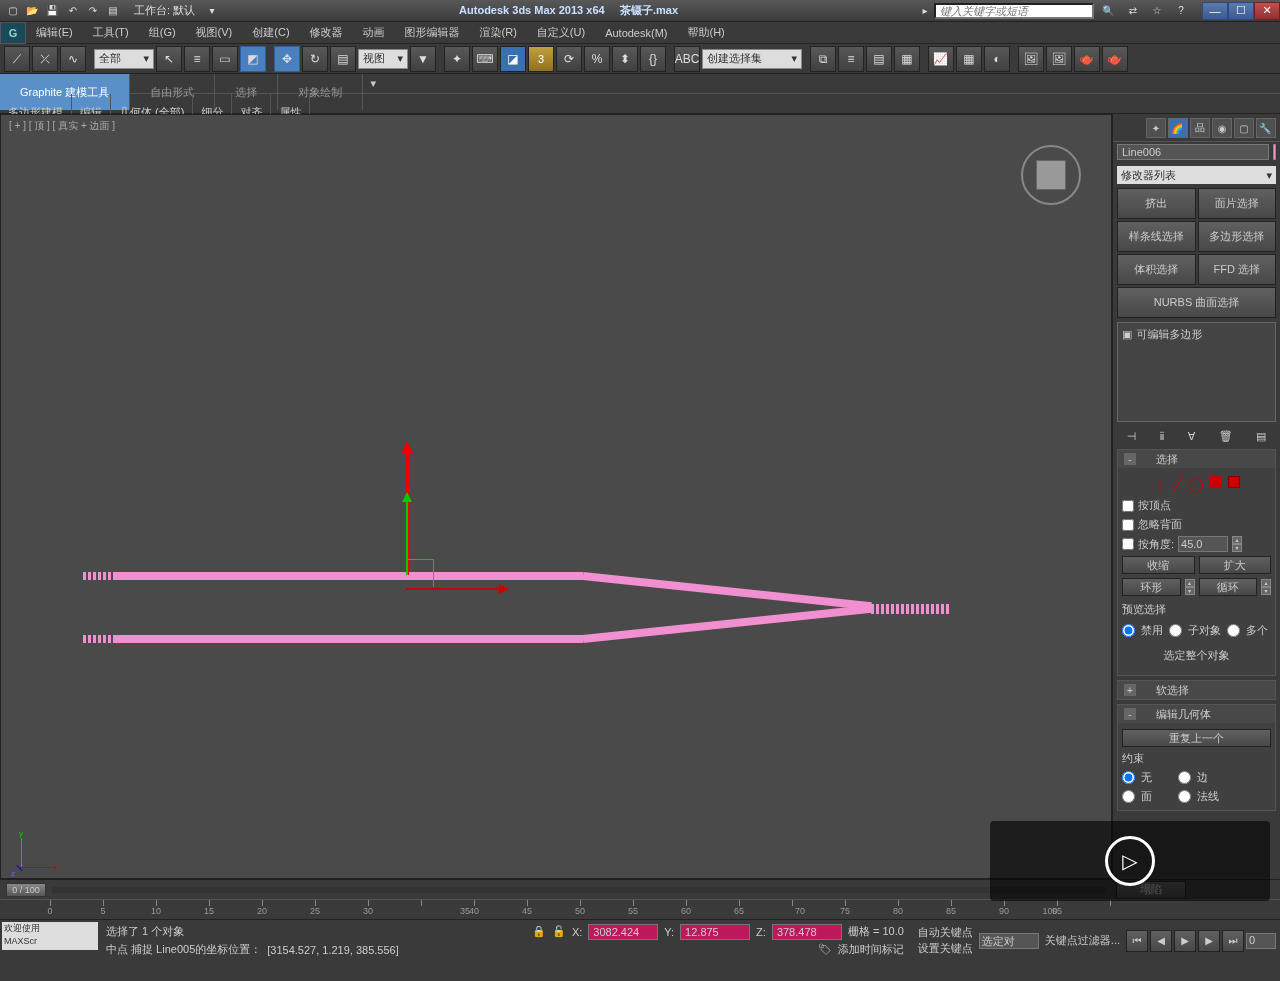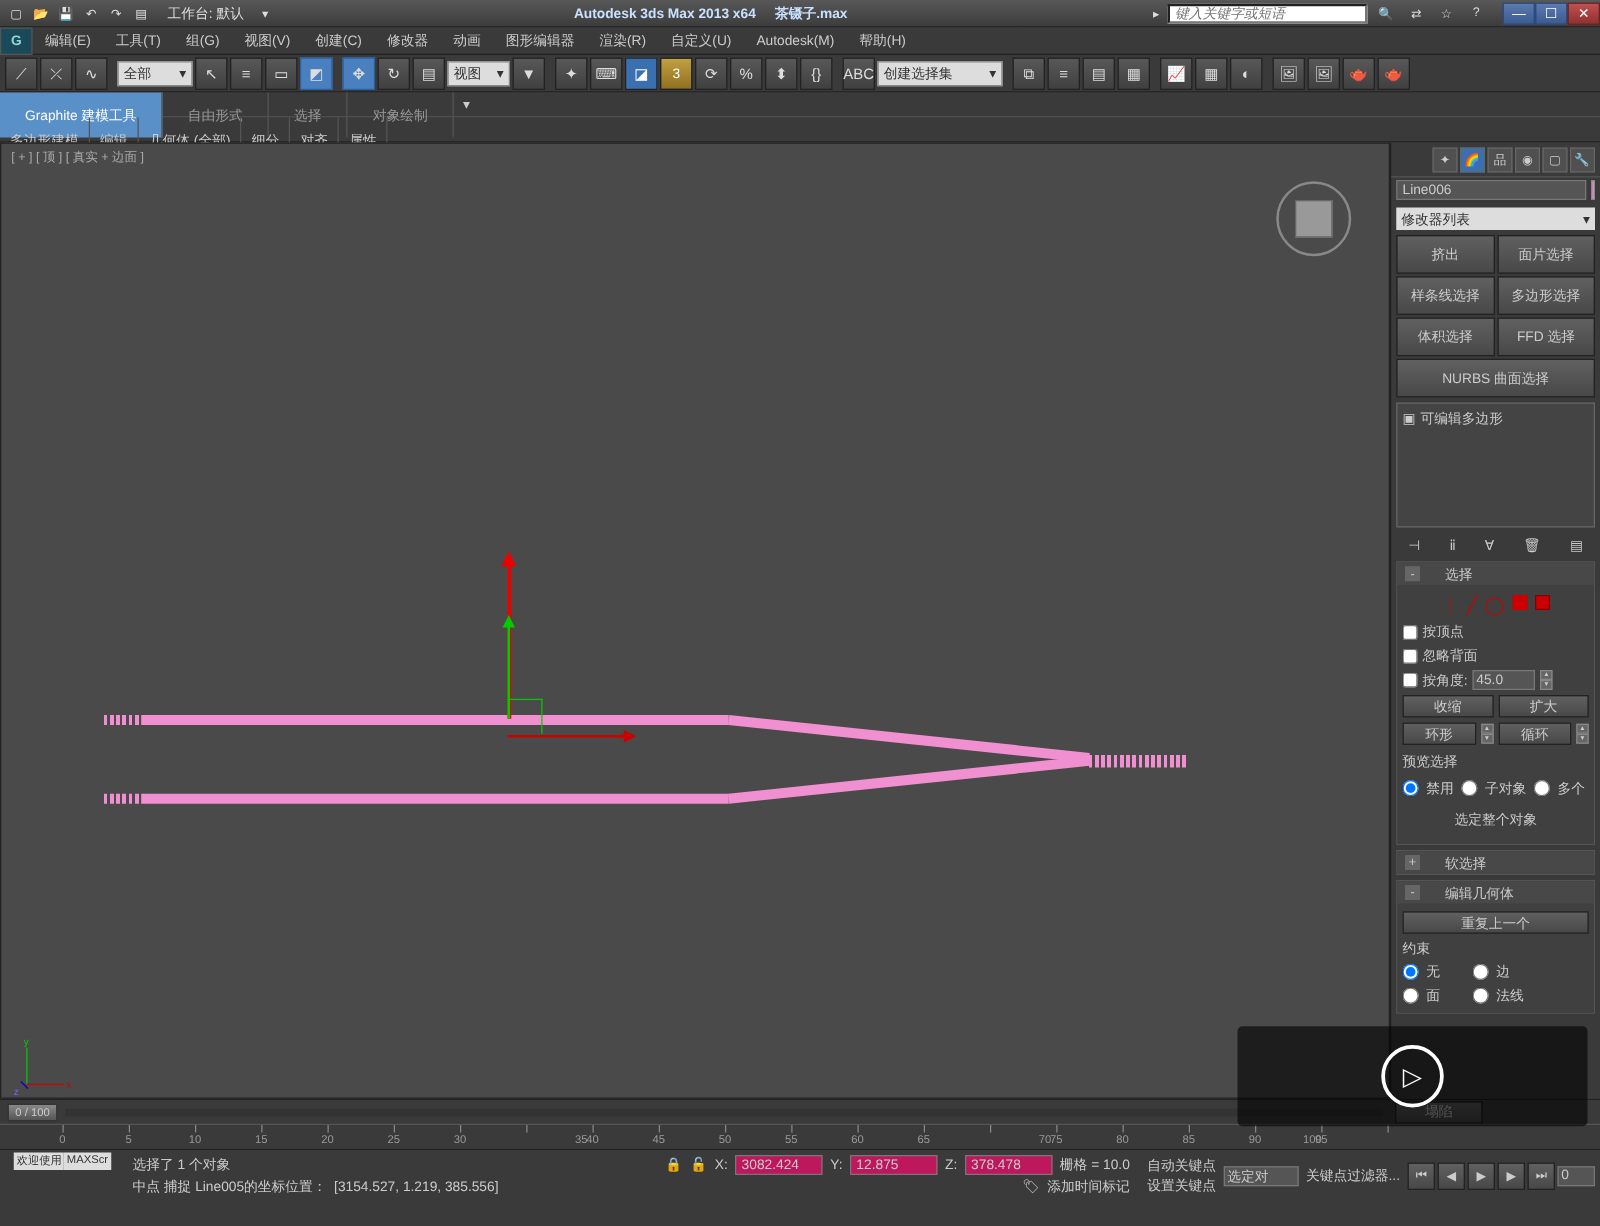--- a/index.html
+++ b/index.html
@@ -81,21 +81,21 @@
 .sp-spin-btns span{height:8px;background:#666;border:1px solid #888;font-size:6px;text-align:center;line-height:6px}
 .sp-btn2{background:linear-gradient(#606060,#484848);border:1px solid #222;flex:1;height:18px;display:flex;align-items:center;justify-content:center}
 .sp-radio-row{display:flex;gap:6px;padding:2px 0;align-items:center}
 .timeline{height:20px;background:#3a3a3a;display:flex;align-items:center;border-top:1px solid #222}
 .tl-slider{width:40px;height:14px;background:linear-gradient(#888,#555);border:1px solid #333;margin-left:6px;display:flex;align-items:center;justify-content:center;font-size:9px}
 .tl-track{flex:1;height:6px;background:#333;margin:0 6px;position:relative}
 .tl-ruler{height:20px;background:#3a3a3a;border-top:1px solid #555;position:relative}
 .tl-tick{position:absolute;top:0;height:6px;width:1px;background:#888}
 .tl-num{position:absolute;top:6px;font-size:9px;color:#999;transform:translateX(-50%)}
 .statusbar{height:42px;background:#3a3a3a;border-top:1px solid #222;display:flex}
-.sb-left{width:100px;display:flex;flex-direction:row;justify-content:center;padding:2px}
+.sb-left{width:100px;display:flex;flex-direction:column;padding:2px}
 .sb-script{background:#ddd;color:#333;height:14px;padding:0 2px;font-size:9px}
 .sb-mid{flex:1;display:flex;flex-direction:column;justify-content:center;padding:0 6px}
 .sb-line{color:#ccc;font-size:10px;height:18px;display:flex;align-items:center;gap:6px}
 .sb-coord{background:#be185d;border:1px solid #777;padding:0 4px;min-width:70px;height:16px;display:flex;align-items:center}
 .sb-right{display:flex;align-items:center;gap:2px;padding:0 4px}
 .sb-btn{width:22px;height:22px;background:linear-gradient(#606060,#484848);border:1px solid #222;display:flex;align-items:center;justify-content:center;font-size:10px}
 .sb-input{background:#555;border:1px solid #777;width:60px;height:16px;color:#ccc;padding:0 2px}
 .sb-keys{display:flex;flex-direction:column;gap:1px;font-size:10px;color:#ccc;padding:0 4px}
 .watermark{position:absolute;bottom:80px;right:10px;width:280px;height:80px;background:rgba(0,0,0,0.6);display:flex;align-items:center;justify-content:center;gap:10px;border-radius:4px}
 .wm-icon{width:50px;height:50px;border:3px solid #fff;border-radius:50%;display:flex;align-items:center;justify-content:center;color:#fff;font-size:20px}
@@ -421,21 +421,21 @@
     <div class="tl-num" style="left: 527px;">45</div>
     <div class="tl-tick" style="left: 580px;"></div>
     <div class="tl-num" style="left: 580px;">50</div>
     <div class="tl-tick" style="left: 633px;"></div>
     <div class="tl-num" style="left: 633px;">55</div>
     <div class="tl-tick" style="left: 686px;"></div>
     <div class="tl-num" style="left: 686px;">60</div>
     <div class="tl-tick" style="left: 739px;"></div>
     <div class="tl-num" style="left: 739px;">65</div>
     <div class="tl-tick" style="left: 792px;"></div>
-    <div class="tl-num" style="left: 836px;">70</div>
+    <div class="tl-num" style="left: 800px;">70</div>
     <div class="tl-tick" style="left: 845px;"></div>
     <div class="tl-num" style="left: 845px;">75</div>
     <div class="tl-tick" style="left: 898px;"></div>
     <div class="tl-num" style="left: 898px;">80</div>
     <div class="tl-tick" style="left: 951px;"></div>
     <div class="tl-num" style="left: 951px;">85</div>
     <div class="tl-tick" style="left: 1004px;"></div>
     <div class="tl-num" style="left: 1004px;">90</div>
     <div class="tl-tick" style="left: 1057px;"></div>
     <div class="tl-num" style="left: 1057px;">95</div>

